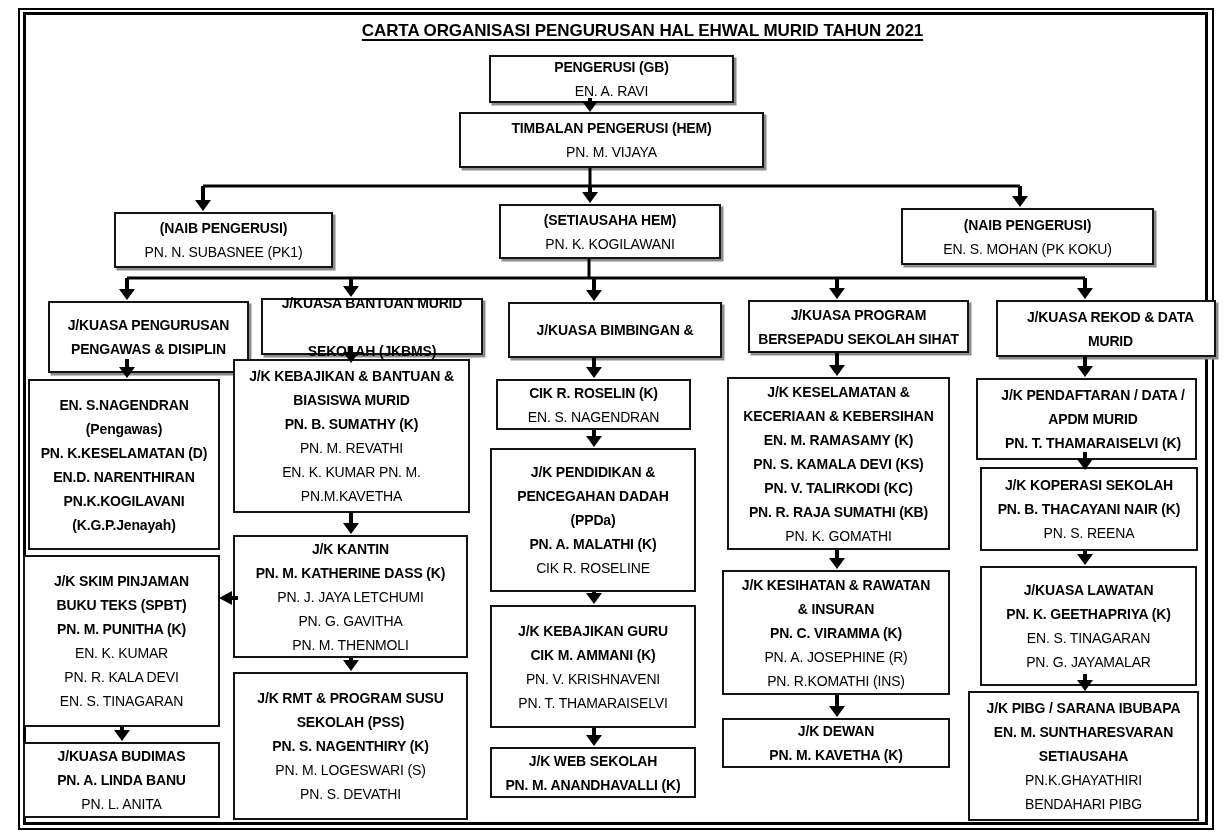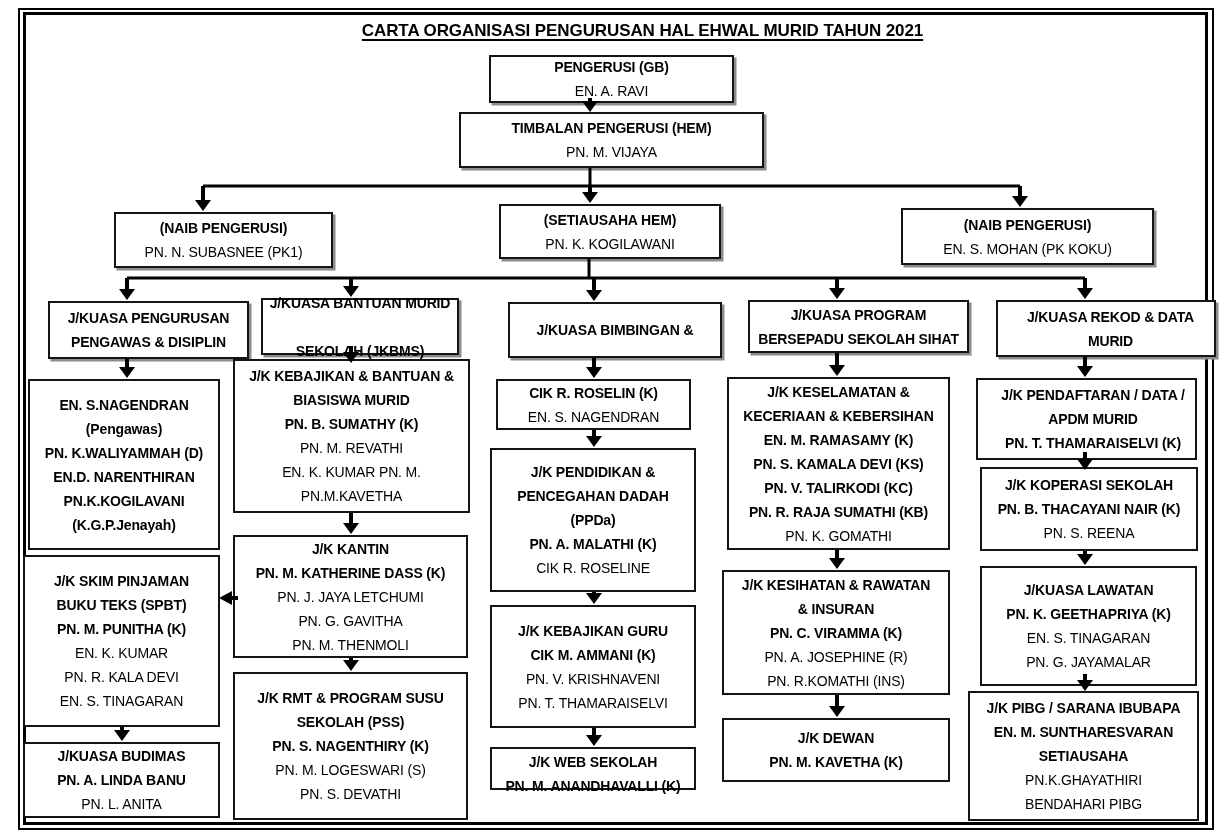--- a/index.html
+++ b/index.html
@@ -61,47 +61,47 @@
     </div>
   <div class="obox sh" style="left:478px; top:204px; width:222px; height:55px;">
       <div class="line b">(SETIAUSAHA HEM)</div>
       <div class="line">PN. K. KOGILAWANI</div>
     </div>
   <div class="obox sh" style="left:880px; top:208px; width:253px; height:57px;">
       <div class="line b">(NAIB PENGERUSI)</div>
       <div class="line">EN. S. MOHAN (PK KOKU)</div>
     </div>
 
-  <div class="obox sh" style="left:27px; top:301px; width:201px; height:58px;">
+  <div class="obox sh" style="left:27px; top:301px; width:201px; height:72px;">
       <div class="line b">J/KUASA PENGURUSAN</div>
       <div class="line b">PENGAWAS &amp; DISIPLIN</div>
     </div>
   <div class="obox" style="left:28px; top:379px; width:192px; height:171px;">
       <div class="line b">EN. S.NAGENDRAN</div>
       <div class="line b">(Pengawas)</div>
-      <div class="line b">PN. K.WALIYAMMAH (D)</div>
+      <div class="line b">PN. K.KESELAMATAN (D)</div>
       <div class="line b">EN.D. NARENTHIRAN</div>
       <div class="line b">PN.K.KOGILAVANI</div>
       <div class="line b">(K.G.P.Jenayah)</div>
     </div>
   <div class="obox" style="left:23px; top:555px; width:197px; height:172px;">
       <div class="line b">J/K SKIM PINJAMAN</div>
       <div class="line b">BUKU TEKS (SPBT)</div>
       <div class="line b">PN. M. PUNITHA (K)</div>
       <div class="line">EN. K. KUMAR</div>
       <div class="line">PN. R. KALA DEVI</div>
       <div class="line">EN. S. TINAGARAN</div>
     </div>
   <div class="obox" style="left:23px; top:742px; width:197px; height:76px;">
       <div class="line b">J/KUASA BUDIMAS</div>
       <div class="line b">PN. A. LINDA BANU</div>
       <div class="line">PN. L. ANITA</div>
     </div>
 
-  <div class="obox sh" style="left:240px; top:298px; width:198px; height:57px;gap:24px;">
+  <div class="obox sh" style="left:240px; top:298px; width:222px; height:57px;gap:24px;">
       <div class="line b">J/KUASA BANTUAN MURID</div>
       <div class="line b">SEKOLAH (JKBMS)</div>
     </div>
   <div class="obox" style="left:233px; top:359px; width:237px; height:154px;">
       <div class="line b">J/K KEBAJIKAN &amp; BANTUAN &amp;</div>
       <div class="line b">BIASISWA MURID</div>
       <div class="line b">PN. B. SUMATHY (K)</div>
       <div class="line">PN. M. REVATHI</div>
       <div class="line">EN. K. KUMAR PN. M.</div>
       <div class="line">PN.M.KAVETHA</div>
@@ -134,21 +134,21 @@
       <div class="line b">(PPDa)</div>
       <div class="line b">PN. A. MALATHI (K)</div>
       <div class="line">CIK R. ROSELINE</div>
     </div>
   <div class="obox" style="left:490px; top:605px; width:206px; height:123px;align-items:center;">
       <div class="line b">J/K KEBAJIKAN GURU</div>
       <div class="line b">CIK M. AMMANI (K)</div>
       <div class="line">PN. V. KRISHNAVENI</div>
       <div class="line">PN. T. THAMARAISELVI</div>
     </div>
-  <div class="obox" style="left:490px; top:747px; width:206px; height:43px;justify-content:space-between;">
+  <div class="obox" style="left:490px; top:747px; width:206px; height:51px;">
       <div class="line b">J/K WEB SEKOLAH</div>
       <div class="line b">PN. M. ANANDHAVALLI (K)</div>
     </div>
 
   <div class="obox sh" style="left:727px; top:300px; width:221px; height:53px;">
       <div class="line b">J/KUASA PROGRAM</div>
       <div class="line b">BERSEPADU SEKOLAH SIHAT</div>
     </div>
   <div class="obox" style="left:727px; top:377px; width:223px; height:173px;">
       <div class="line b">J/K KESELAMATAN &amp;</div>
@@ -159,21 +159,21 @@
       <div class="line b">PN. R. RAJA SUMATHI (KB)</div>
       <div class="line">PN. K. GOMATHI</div>
     </div>
   <div class="obox" style="left:722px; top:570px; width:228px; height:125px;">
       <div class="line b">J/K KESIHATAN &amp; RAWATAN</div>
       <div class="line b">&amp; INSURAN</div>
       <div class="line b">PN. C. VIRAMMA (K)</div>
       <div class="line">PN. A. JOSEPHINE (R)</div>
       <div class="line">PN. R.KOMATHI (INS)</div>
     </div>
-  <div class="obox" style="left:722px; top:718px; width:228px; height:64px;">
+  <div class="obox" style="left:722px; top:718px; width:228px; height:50px;">
       <div class="line b">J/K DEWAN</div>
       <div class="line b">PN. M. KAVETHA (K)</div>
     </div>
 
   <div class="obox sh" style="left:975px; top:300px; width:220px; height:57px;padding-left:12px;">
       <div class="line b">J/KUASA REKOD &amp; DATA</div>
       <div class="line b">MURID</div>
     </div>
   <div class="obox" style="left:976px; top:378px; width:221px; height:82px;padding-left:16px;">
       <div class="line b">J/K PENDAFTARAN / DATA /</div>

